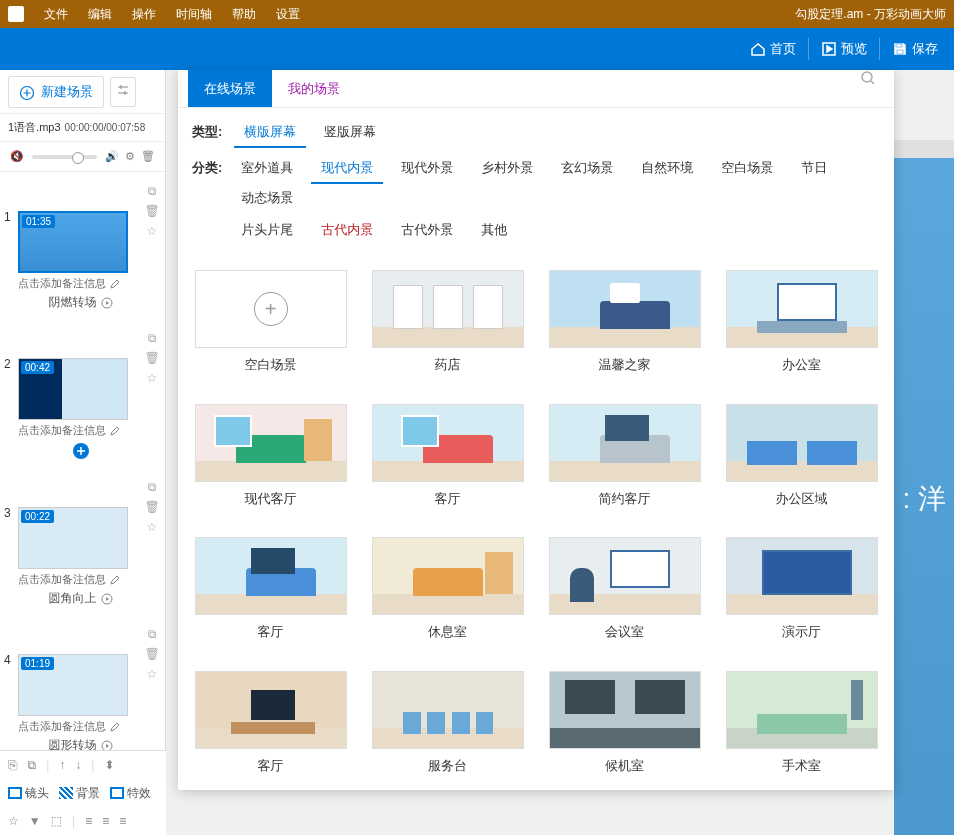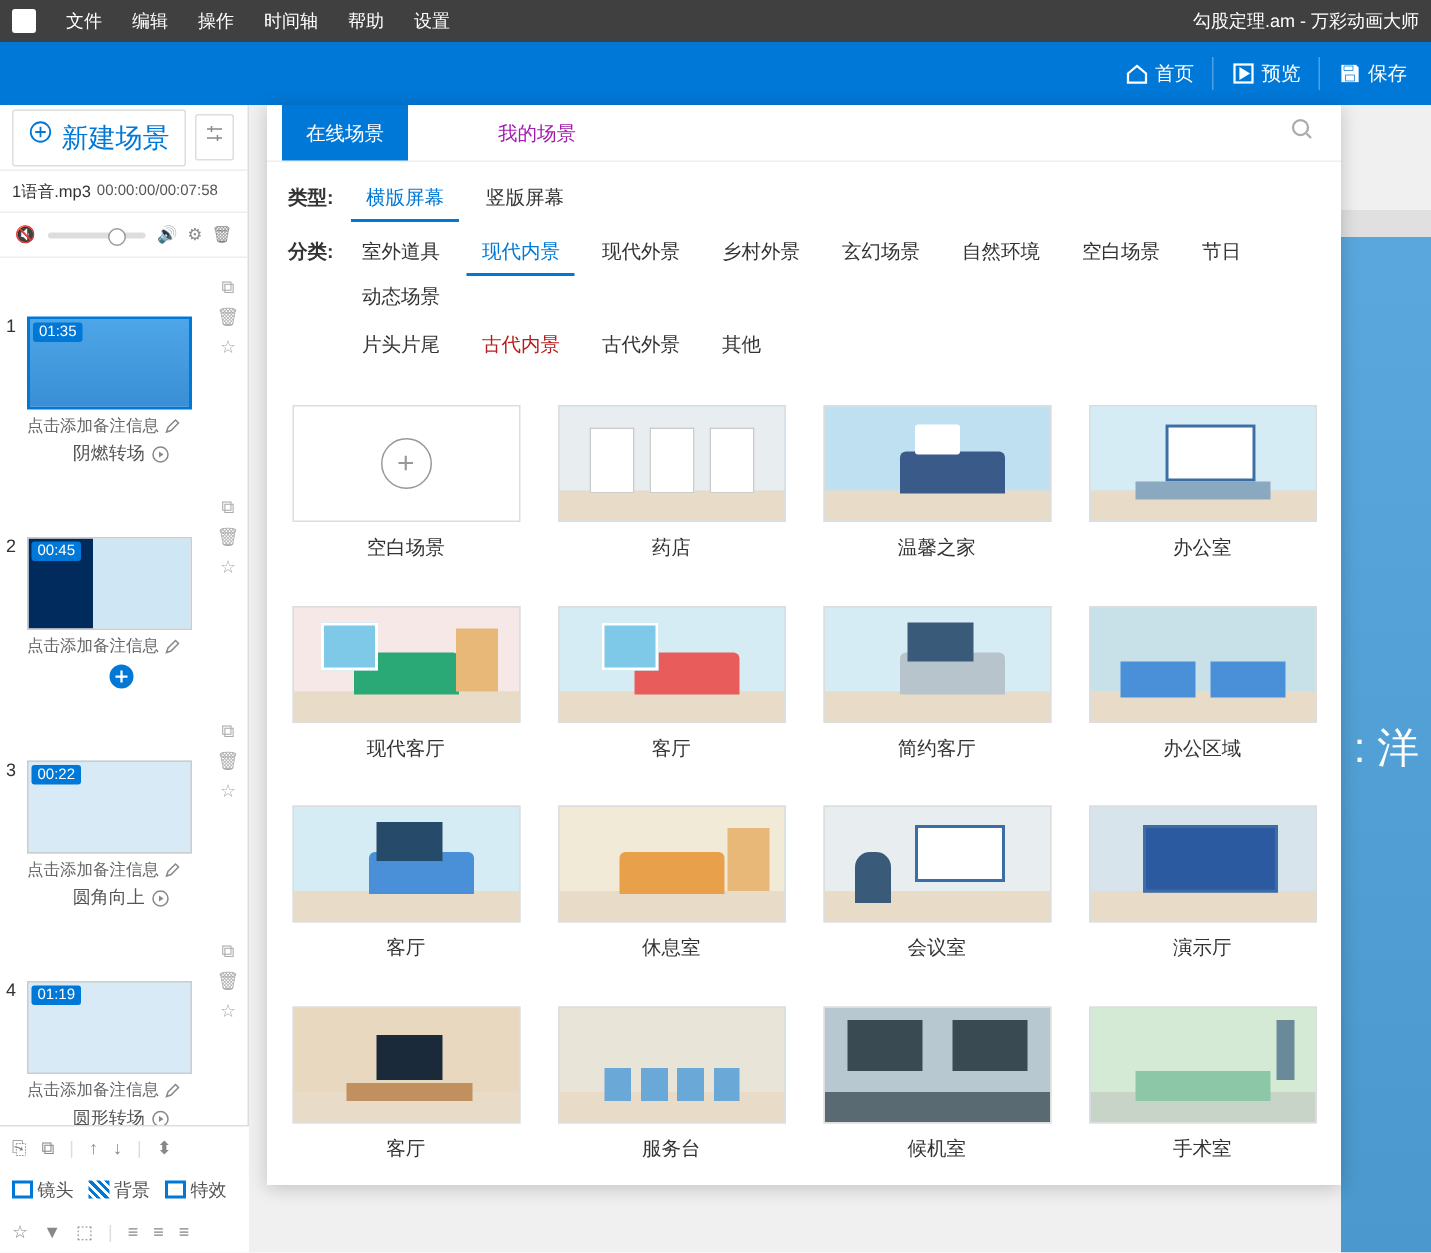--- a/index.html
+++ b/index.html
@@ -1,37 +1,37 @@
 <!DOCTYPE html>
 <html><head>
 <meta charset="utf-8">
 <style>
 * { margin: 0; padding: 0; box-sizing: border-box; font-family: "Microsoft YaHei", sans-serif; }
 body { width: 954px; height: 835px; background: #f0f0f0; overflow: hidden; position: relative; }
 
 
-.menubar { background: #404040; color: #fff; height: 28px; display: flex; align-items: center; padding: 0 8px; font-size: 12px; }
+.menubar { background: #a16207; color: #fff; height: 28px; display: flex; align-items: center; padding: 0 8px; font-size: 12px; }
 .menubar .logo { width: 16px; height: 16px; background: #fff; margin-right: 10px; border-radius: 2px; }
 .menubar .menu-item { padding: 0 10px; cursor: pointer; }
 .menubar .spacer { flex: 1; }
 .menubar .title { font-size: 12px; }
 
 
 .actionbar { background: #0078d7; color: #fff; height: 42px; display: flex; align-items: center; justify-content: flex-end; padding: 0 6px; font-size: 13px; }
 .actionbar .action { display: flex; align-items: center; padding: 0 10px; cursor: pointer; height: 100%; }
 .actionbar .action svg { margin-right: 4px; }
 .actionbar .sep { width: 1px; height: 22px; background: rgba(255,255,255,0.3); margin: 0 2px; }
 
 
 .main { display: flex; height: calc(835px - 70px); position: relative; }
 
 
 .sidebar { width: 166px; background: #fff; border-right: 1px solid #ddd; display: flex; flex-direction: column; }
 .new-scene-row { display: flex; align-items: center; padding: 8px; border-bottom: 1px solid #eee; height: 44px; }
-.new-scene-btn { display: flex; align-items: flex-start; color: #0078d7; font-size: 18px; cursor: pointer; border: 1px solid #ddd; padding: 6px 10px; border-radius: 2px; }
+.new-scene-btn { display: flex; align-items: flex-end; color: #0078d7; font-size: 13px; cursor: pointer; border: 1px solid #ddd; padding: 6px 10px; border-radius: 2px; }
 .new-scene-btn svg { margin-right: 6px; }
 .small-btn { margin-left: 6px; color: #999; cursor: pointer; border: 1px solid #ddd; padding: 5px; border-radius: 2px; }
 
 .audio-row { display: flex; align-items: center; padding: 4px 8px; font-size: 11px; border-bottom: 1px solid #eee; height: 28px; color: #333; }
 .audio-row .name { flex-shrink: 0; }
 .audio-row .time { margin-left: 4px; color: #555; font-size: 10px; }
 
 .audio-ctrl-row { display: flex; align-items: center; padding: 4px 8px; border-bottom: 1px solid #eee; height: 30px; }
 .audio-ctrl-row .ctl { width: 18px; height: 18px; display: flex; align-items: center; justify-content: center; color: #888; cursor: pointer; font-size: 11px; }
 .audio-ctrl-row .slider { flex: 1; height: 4px; background: #ddd; margin: 0 6px; position: relative; border-radius: 2px; }
@@ -57,21 +57,21 @@
 
 .bottom-tools { position: absolute; bottom: 0; left: 0; width: 166px; background: #fff; border-top: 1px solid #ddd; }
 .bt-row { display: flex; align-items: center; padding: 4px 8px; gap: 10px; font-size: 12px; color: #555; height: 28px; }
 .bt-row .tool { display: flex; align-items: center; cursor: pointer; }
 .bt-row .tool .sq { width: 14px; height: 12px; border: 2px solid #0078d7; margin-right: 3px; }
 .bt-row .tool .diag { width: 14px; height: 12px; background: repeating-linear-gradient(45deg,#0078d7,#0078d7 2px,#fff 2px,#fff 4px); margin-right: 3px; }
 .bt-row .tool .fx { width: 14px; height: 12px; border: 2px solid #0078d7; margin-right: 3px; position: relative; }
 
 
 .popover { position: absolute; top: 70px; left: 178px; width: 716px; height: 720px; background: #fff; box-shadow: 0 2px 12px rgba(0,0,0,0.2); z-index: 100; display: flex; flex-direction: column; }
-.popover-tabs { display: flex; border-bottom: 1px solid #eee; height: 38px; align-items: center; padding: 0 10px; gap: 44px; }
+.popover-tabs { display: flex; border-bottom: 1px solid #eee; height: 38px; padding: 0 10px; }
 .popover-tabs .ptab { padding: 0 16px; font-size: 13px; cursor: pointer; height: 100%; display: flex; align-items: center; color: #a21caf; }
 .popover-tabs .ptab.active { background: #0078d7; color: #fff; }
 .popover-tabs .search { margin-left: auto; margin-right: 8px; color: #aaa; cursor: pointer; }
 
 .filters { padding: 10px 14px; font-size: 13px; }
 .filter-row { display: flex; align-items: flex-start; margin-bottom: 6px; }
 .filter-label { color: #333; font-weight: bold; width: 42px; line-height: 28px; }
 .filter-opts { display: flex; flex-wrap: wrap; gap: 0; }
 .filter-opt { padding: 4px 10px; cursor: pointer; color: #333; line-height: 20px; margin-right: 8px; }
 .filter-opt.active { color: #0078d7; border-bottom: 2px solid #0078d7; }
@@ -202,21 +202,21 @@
           <span>⧉</span>
           <span>🗑</span>
           <span>☆</span>
         </div>
       </div>
 
       <div class="scene-item">
         <div class="scene-num">2</div>
         <div class="scene-body">
           <div class="scene-thumb dark">
-            <div class="ts">00:45</div>
+            <div class="ts">00:42</div>
           </div>
           <div class="scene-note">
               <span>点击添加备注信息</span>
               <svg width="10" height="10" viewBox="0 0 10 10" stroke="#888" fill="none">
                 <path d="M1 9l1-3 5-5 2 2-5 5z"></path>
               </svg>
             </div>
           <div class="scene-add">
             <svg width="18" height="18" viewBox="0 0 18 18" fill="#0078d7">
                 <circle cx="9" cy="9" r="8"></circle>

